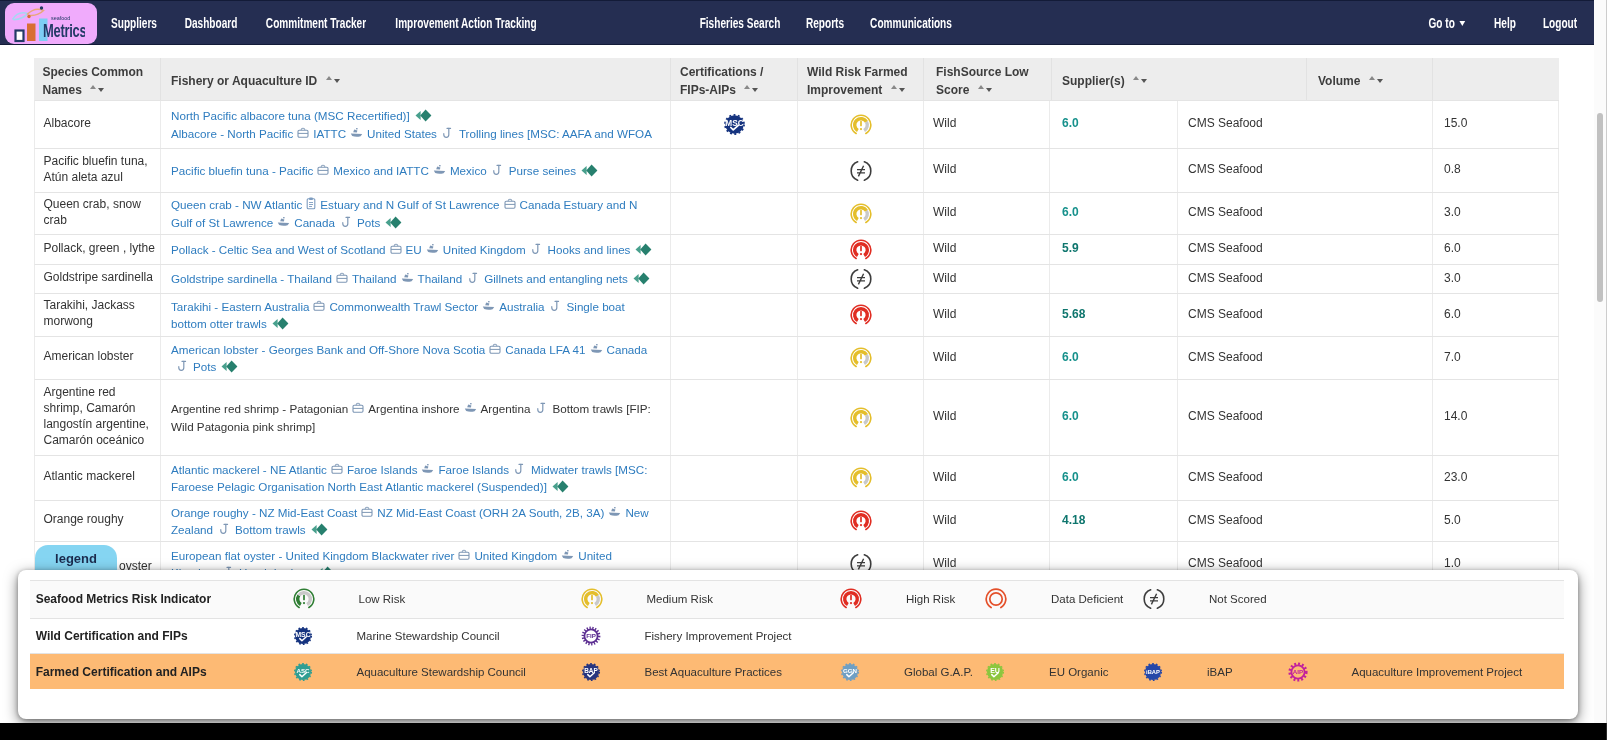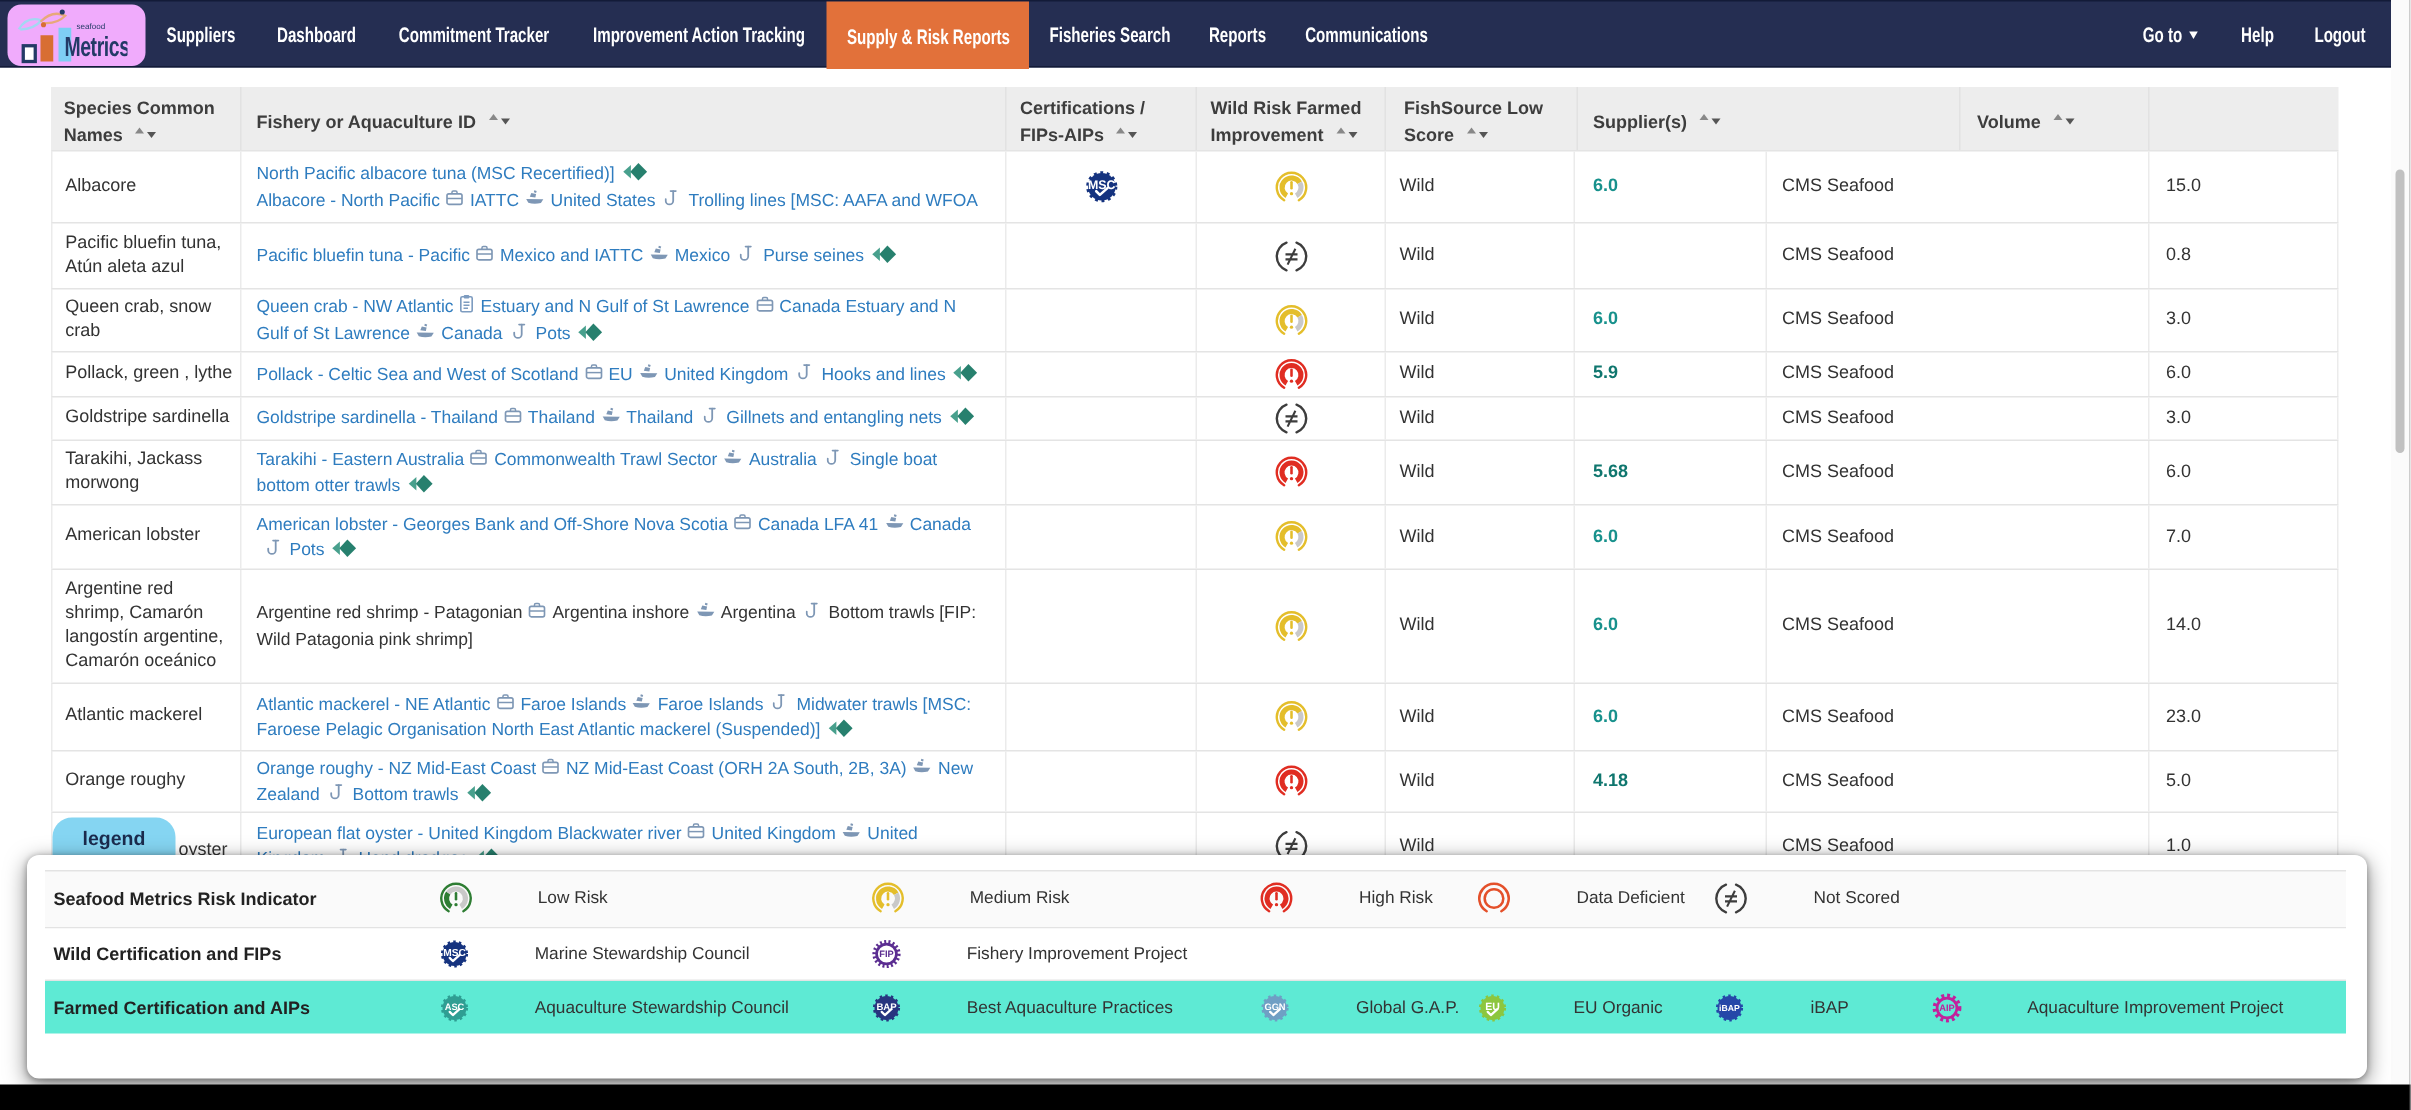--- a/index.html
+++ b/index.html
@@ -37,41 +37,38 @@
 .srt .dn { border-top:4.5px solid #555; }
 #legbtn { position:absolute; left:35px; top:545px; width:82px; height:38px; background:#85d5f2; border-radius:13px; z-index:5; text-align:center; }
 #legbtn span { font-size:13px; font-weight:bold; color:#1b2b4d; line-height:28px; }
 #legpanel { position:absolute; left:18px; top:570px; width:1559.5px; height:148.5px; background:#fff; border-radius:8px; box-shadow:0 4px 14px rgba(0,0,0,0.5), 0 1px 4px rgba(0,0,0,0.3); z-index:6; }
 .lrow { position:absolute; left:11.5px; width:1534.5px; }
 .lrow .ll { position:absolute; left:6.2px; top:50%; transform:translateY(-50%); font-size:12px; font-weight:bold; color:#222; }
 .li { position:absolute; top:50%; transform:translateY(-50%); display:flex; align-items:center;gap:39px; }
 .li .lt { font-size:11.5px; color:#333; margin-left:5px; white-space:nowrap; }
 #lr1 { top:9.5px; height:39.5px; background:#fafafa; border-top:1px solid #e3e3e3; border-bottom:1px solid #e3e3e3; }
 #lr2 { top:49px; height:35px; background:#fff; border-bottom:1px solid #e3e3e3; }
-#lr3 { top:84px; height:35px; background:#5eead4; }
+#lr3 { top:84px; height:35px; background:#fdba74; }
 #sb { position:absolute; left:1594px; top:0; width:13px; height:723px; background:#fbfbfb; }
 #sbthumb { position:absolute; left:3px; top:113px; width:6px; height:189px; background:#c1c1c1; border-radius:3px; }
 #blackbar { position:absolute; left:0; top:723px; width:1607px; height:17px; background:#000; }
 #redge { position:absolute; left:1605.5px; top:0; width:1.5px; height:740px; background:rgba(120,120,120,0.35); z-index:9; }
 </style></head>
 <body>
 <div id="nav">
     <span class="ni" style="left:133.5px">Suppliers</span>
     <span class="ni" style="left:211px">Dashboard</span>
     <span class="ni" style="left:316px">Commitment Tracker</span>
     <span class="ni" style="left:466px">Improvement Action Tracking</span>
     <span class="ni" style="left:740px">Fisheries Search</span>
     <span class="ni" style="left:825px">Reports</span>
     <span class="ni" style="left:911px">Communications</span>
     <span class="ni" style="left:1505px">Help</span>
     <span class="ni" style="left:1560px">Logout</span>
     <span class="ni" style="left:1447px">Go to <span class="caret"></span></span>
-    <div id="otab">
-      <span>Supply &amp; Risk Reports</span>
-    </div>
 <div id="logo"><svg width="80" height="41" viewBox="0 0 80 41">
 <rect x="10.5" y="27.5" width="8" height="10.5" fill="#fff" stroke="#233a66" stroke-width="2.2"></rect>
 <rect x="22" y="20.5" width="8.5" height="17.5" fill="#d86e33"></rect>
 <rect x="34" y="15.5" width="8.5" height="22.5" fill="#7ecef4"></rect>
 <path d="M7.5 16.5 Q13 7.5 22.5 10.5 Q18.5 16 8.5 16.8" fill="none" stroke="#a3d8f2" stroke-width="1.5"></path>
 <path d="M22 11.5 Q30 3.5 38.5 7.5 Q32.5 13.5 23 12.2" fill="none" stroke="#e8a87a" stroke-width="1.5"></path>
 <circle cx="24" cy="13.5" r="1.7" fill="#d86e33"></circle>
         <circle cx="36.5" cy="5" r="1.7" fill="#233a66"></circle>
 <text x="46" y="16.5" font-size="5.4" fill="#233a66" font-family="Liberation Sans,sans-serif">seafood</text>
 <g transform="translate(38,34) scale(0.7,1)">

